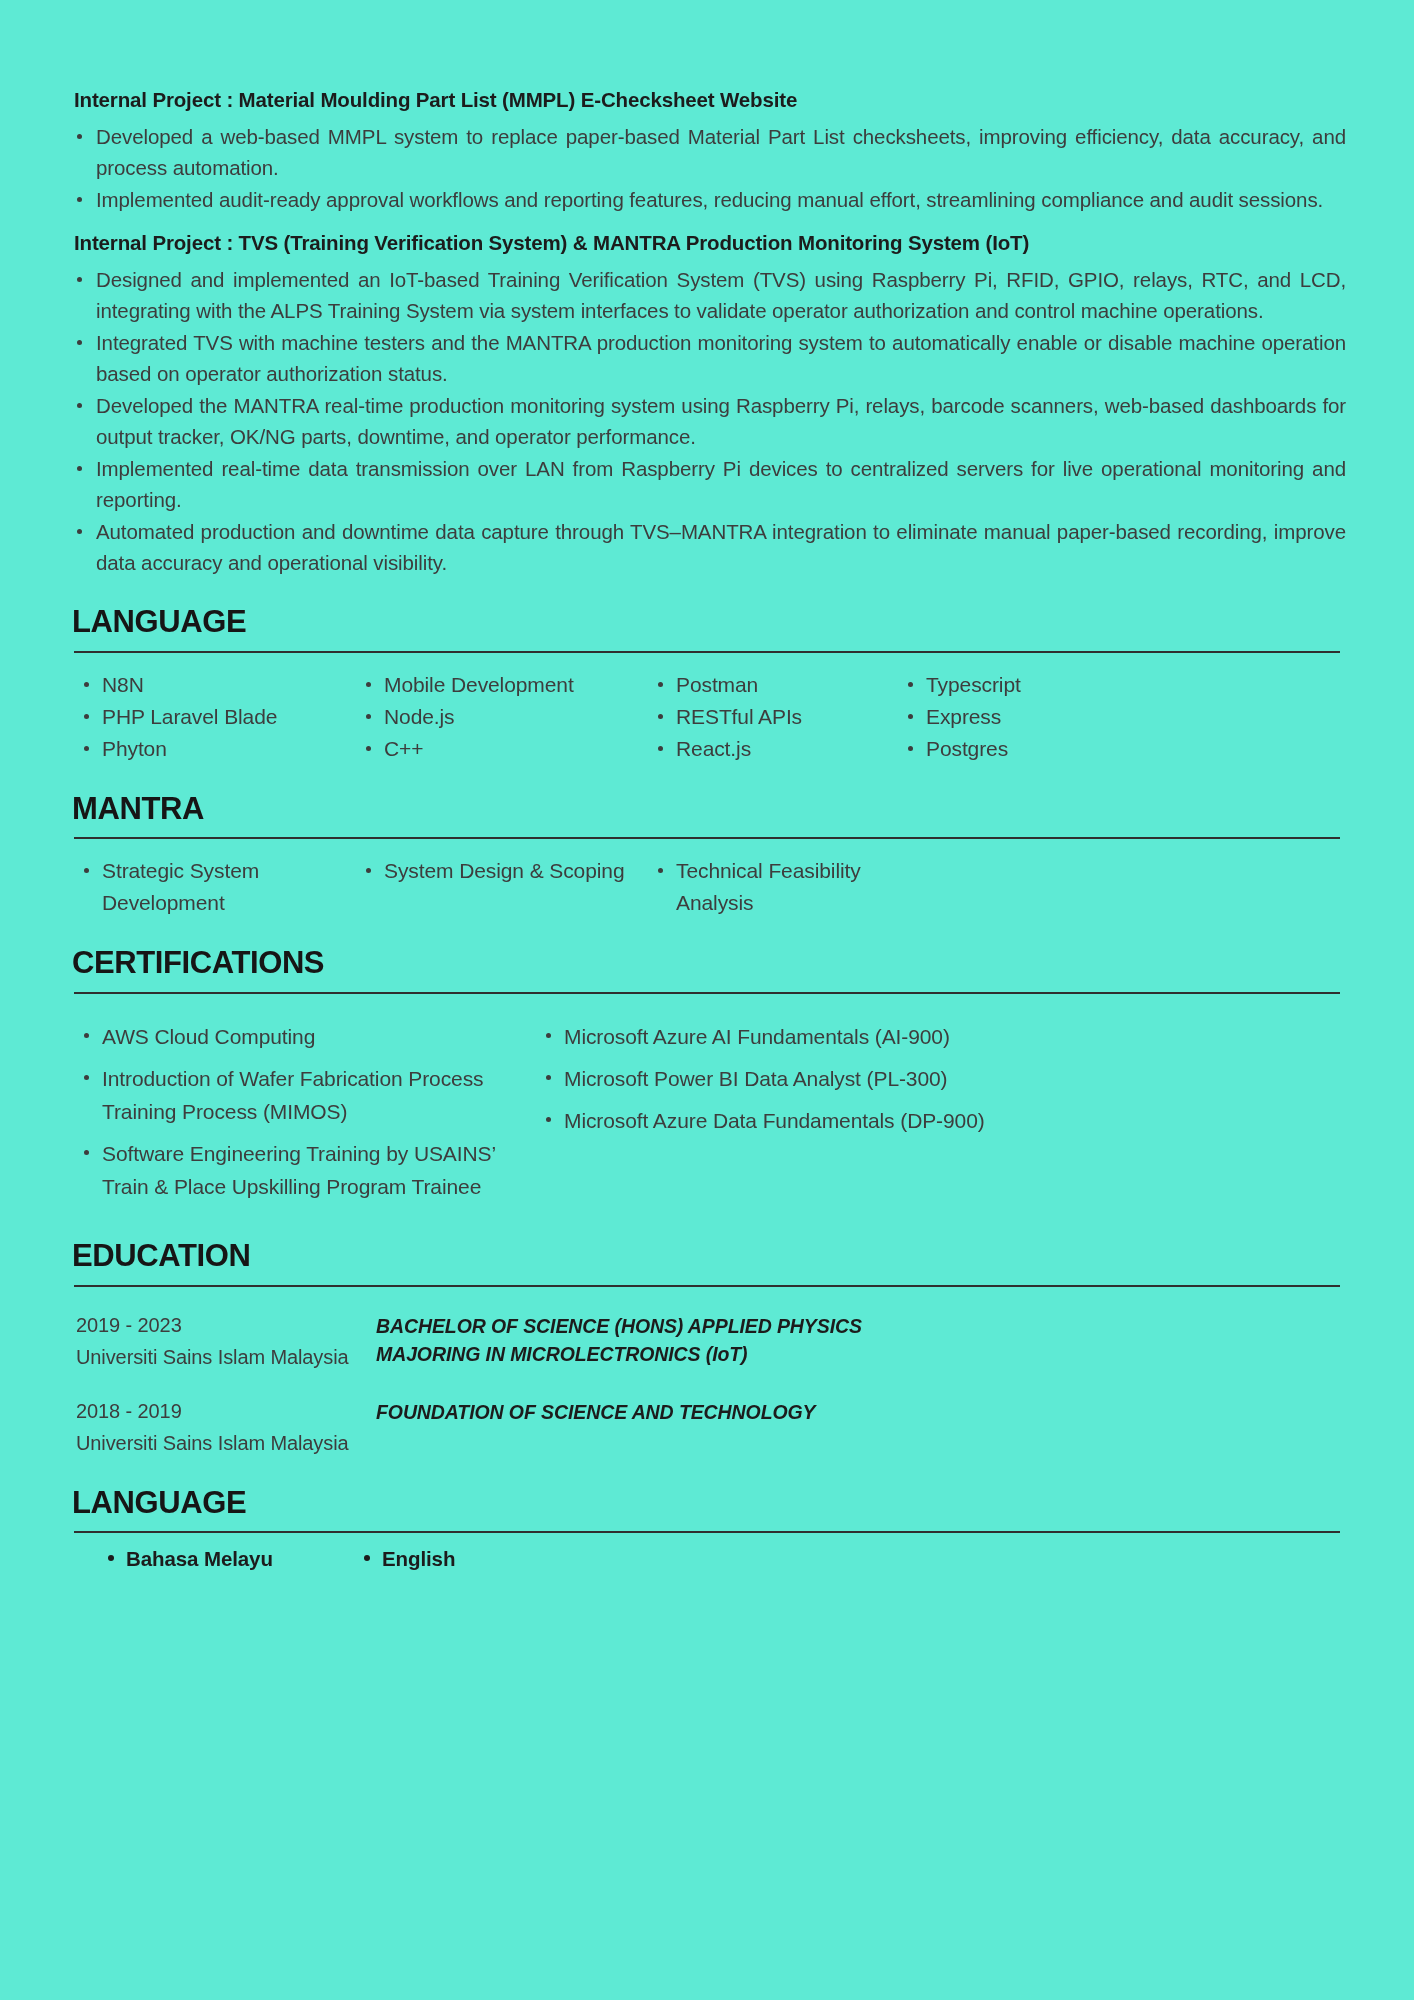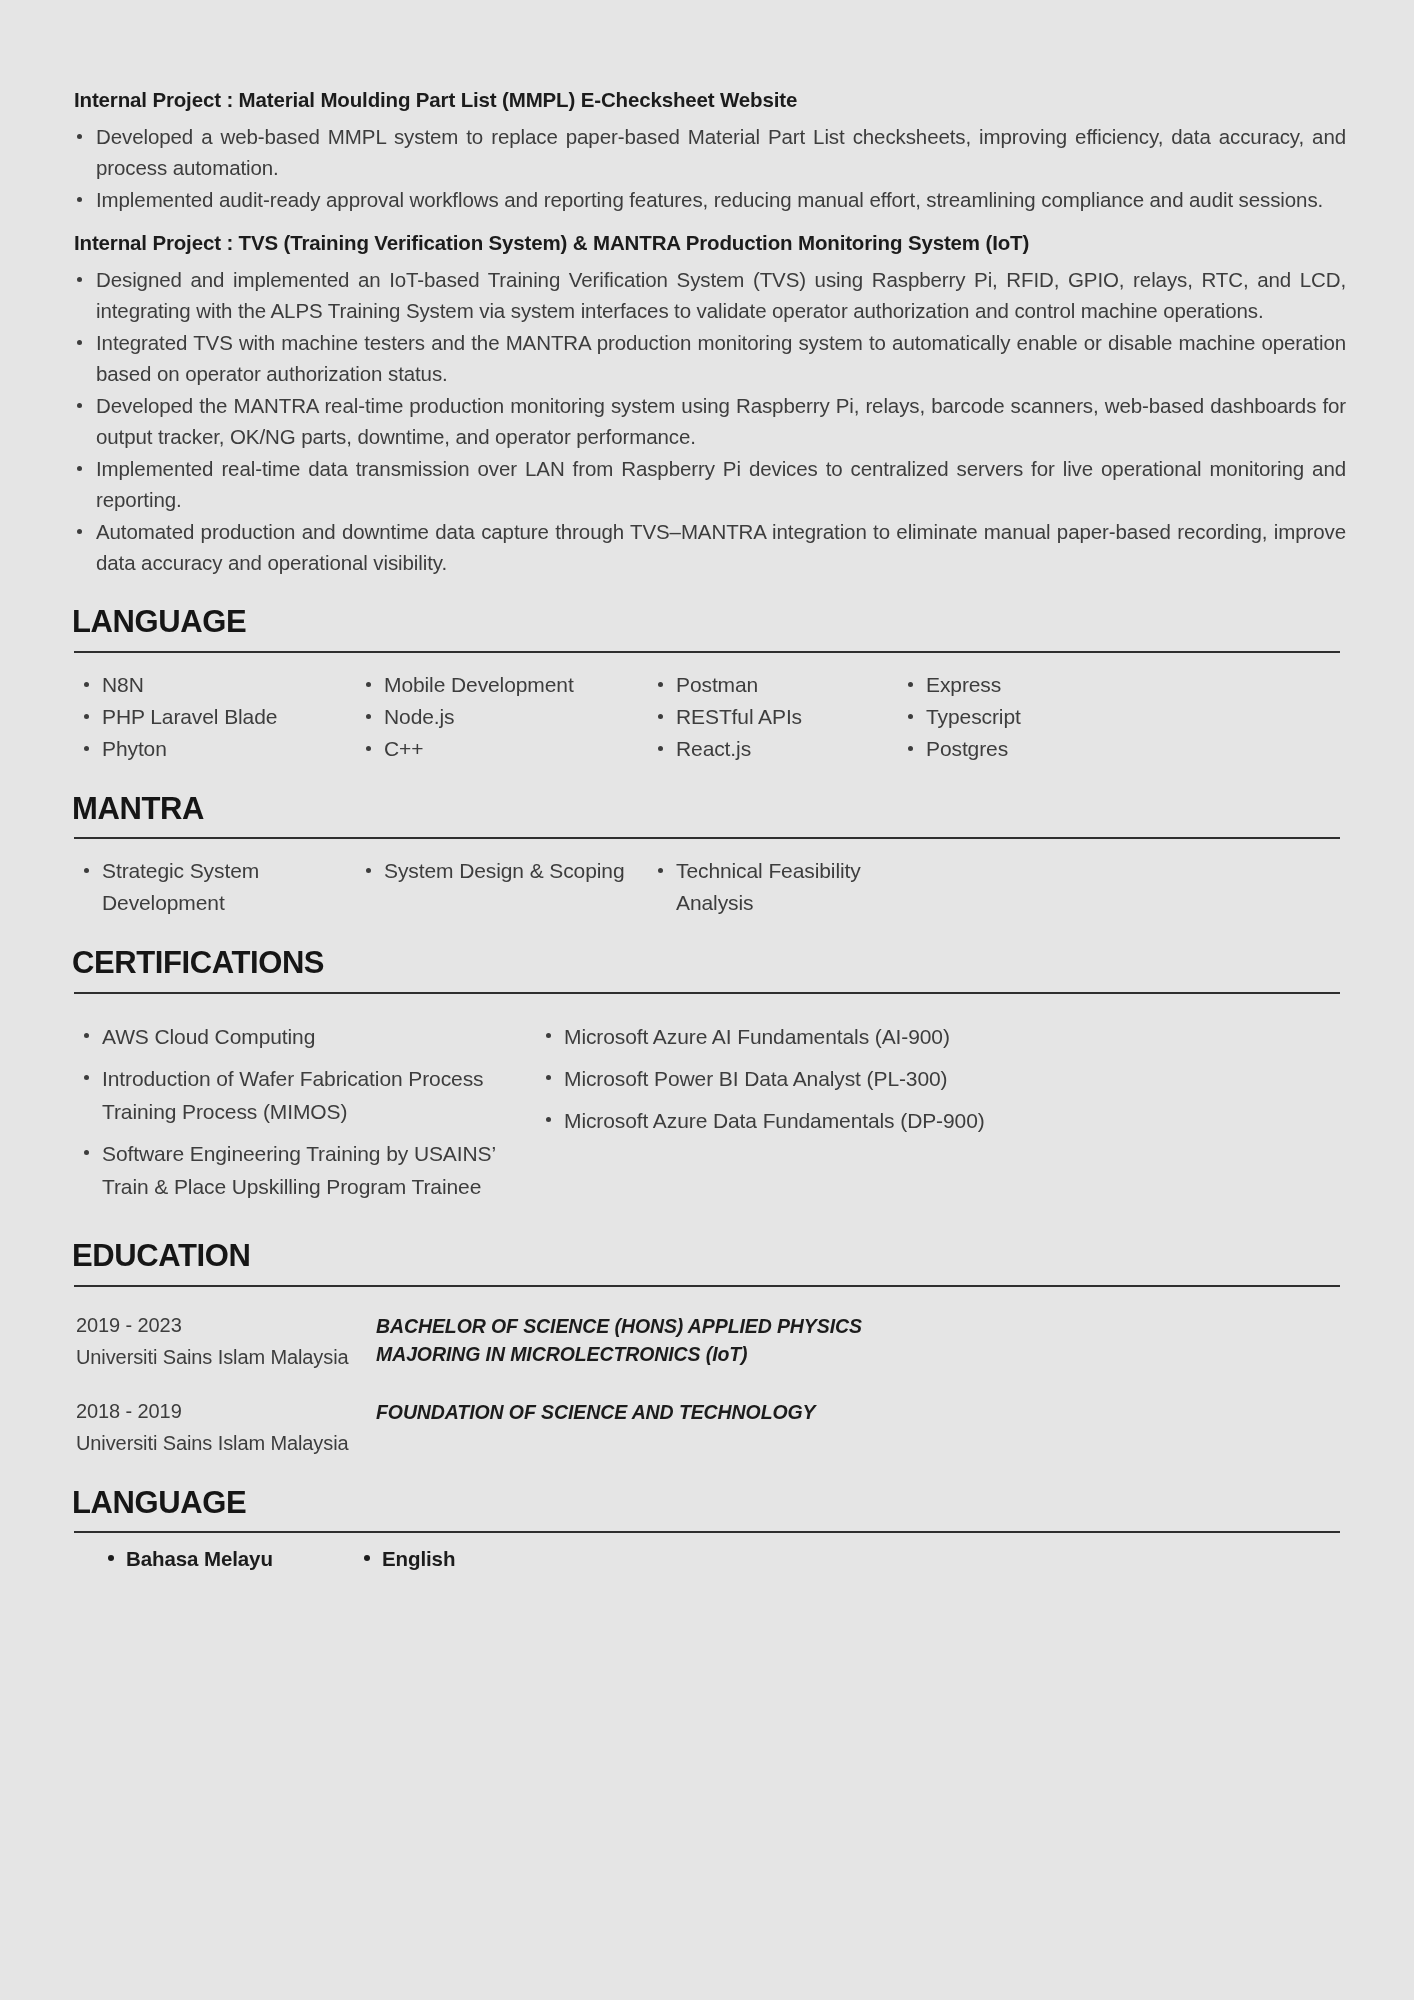--- a/index.html
+++ b/index.html
@@ -14,21 +14,21 @@
     font-family: "Liberation Sans", sans-serif;
     color: #2b2b2b;
     position: relative;
     overflow: hidden;
   }
 
   .page {
     width: 1414px;
     height: 2000px;
     padding: 88px 68px 0 64px;
-    background: #e5e5e5;
+    background: #5eead4;
   }
 
   
   .project-title {
     font-size: 20.5px;
     font-weight: bold;
     color: #1c1c1c;
     letter-spacing: -0.15px;
     margin: 0 0 9px 10px;
   }
@@ -246,22 +246,22 @@
       </div>
       <div class="col">
         <ul class="plain">
           <li>Postman</li>
           <li>RESTful APIs</li>
           <li>React.js</li>
         </ul>
       </div>
       <div class="col">
         <ul class="plain">
+          <li>Typescript</li>
           <li>Express</li>
-          <li>Typescript</li>
           <li>Postgres</li>
         </ul>
       </div>
     </div>
   </div>
 
   <div class="section">
     <div class="section-head">MANTRA</div>
     <div class="rule"></div>
     <div class="cols skill-cols">

